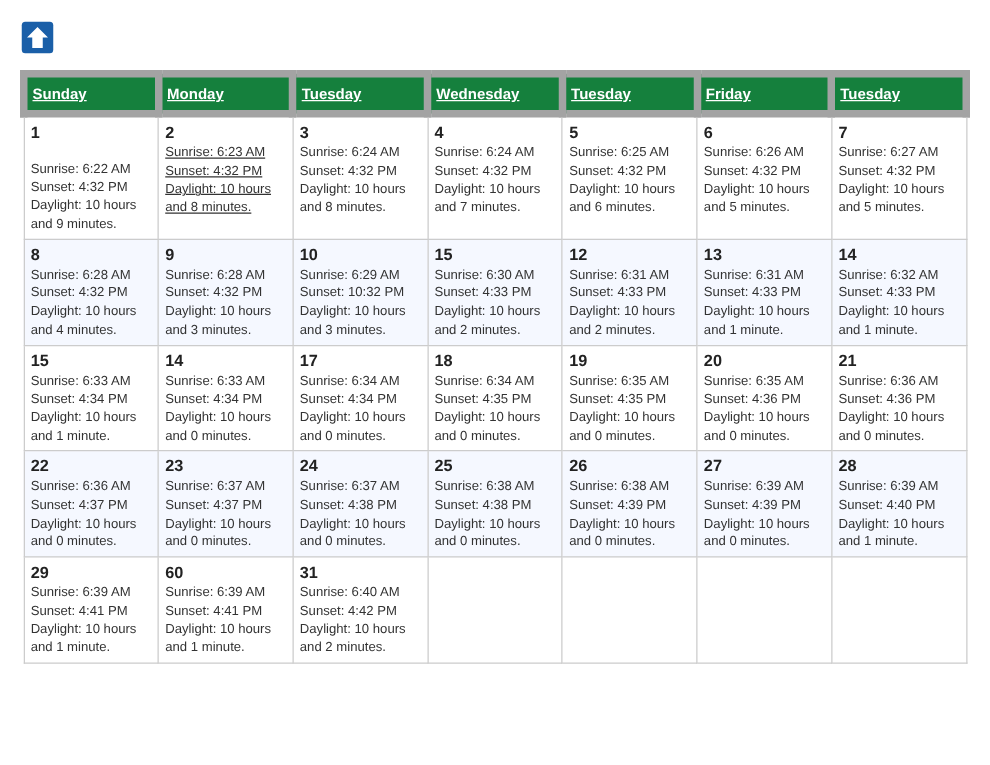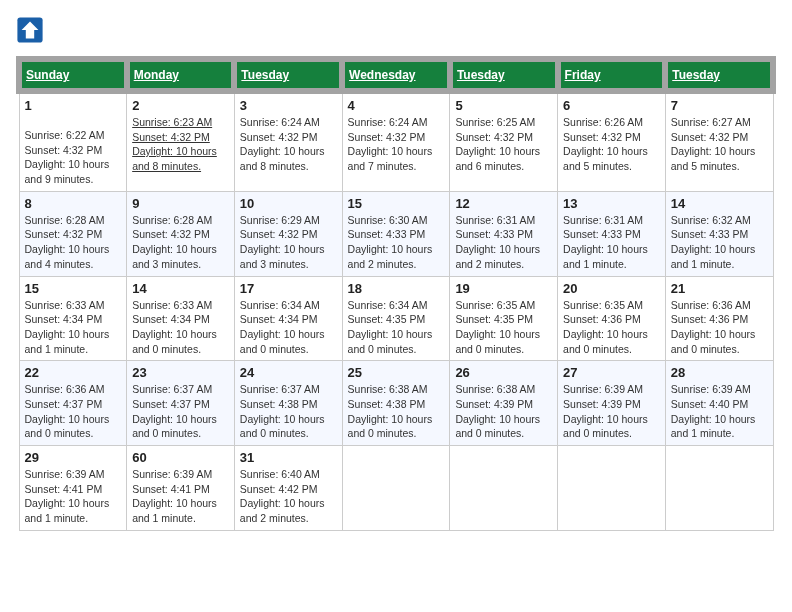--- a/index.html
+++ b/index.html
@@ -183,21 +183,21 @@
         <td>
           <span class="day-number">9</span>
           <div class="day-info" style="white-space: pre-line;">Sunrise: 6:28 AM
 Sunset: 4:32 PM
 Daylight: 10 hours
 and 3 minutes.</div>
         </td>
         <td>
           <span class="day-number">10</span>
           <div class="day-info" style="white-space: pre-line;">Sunrise: 6:29 AM
-Sunset: 4:32 PM
+Sunset: 10:32 PM
 Daylight: 10 hours
 and 3 minutes.</div>
         </td>
         <td>
           <span class="day-number">15</span>
           <div class="day-info" style="white-space: pre-line;">Sunrise: 6:30 AM
 Sunset: 4:33 PM
 Daylight: 10 hours
 and 2 minutes.</div>
         </td>

